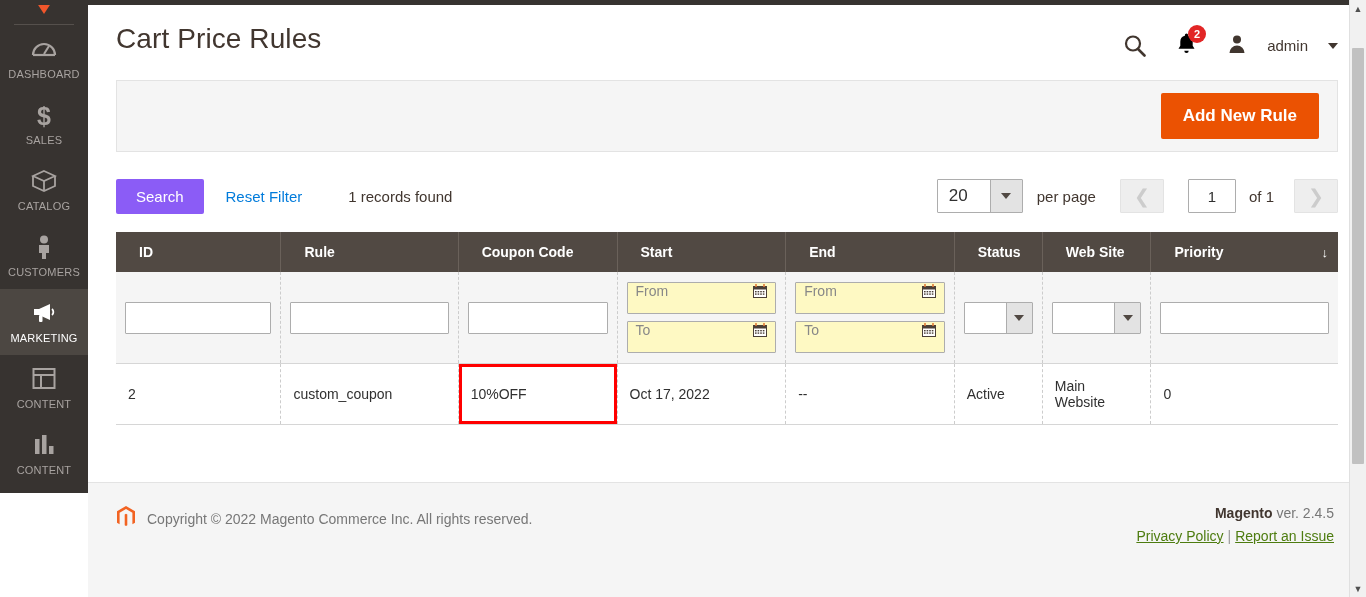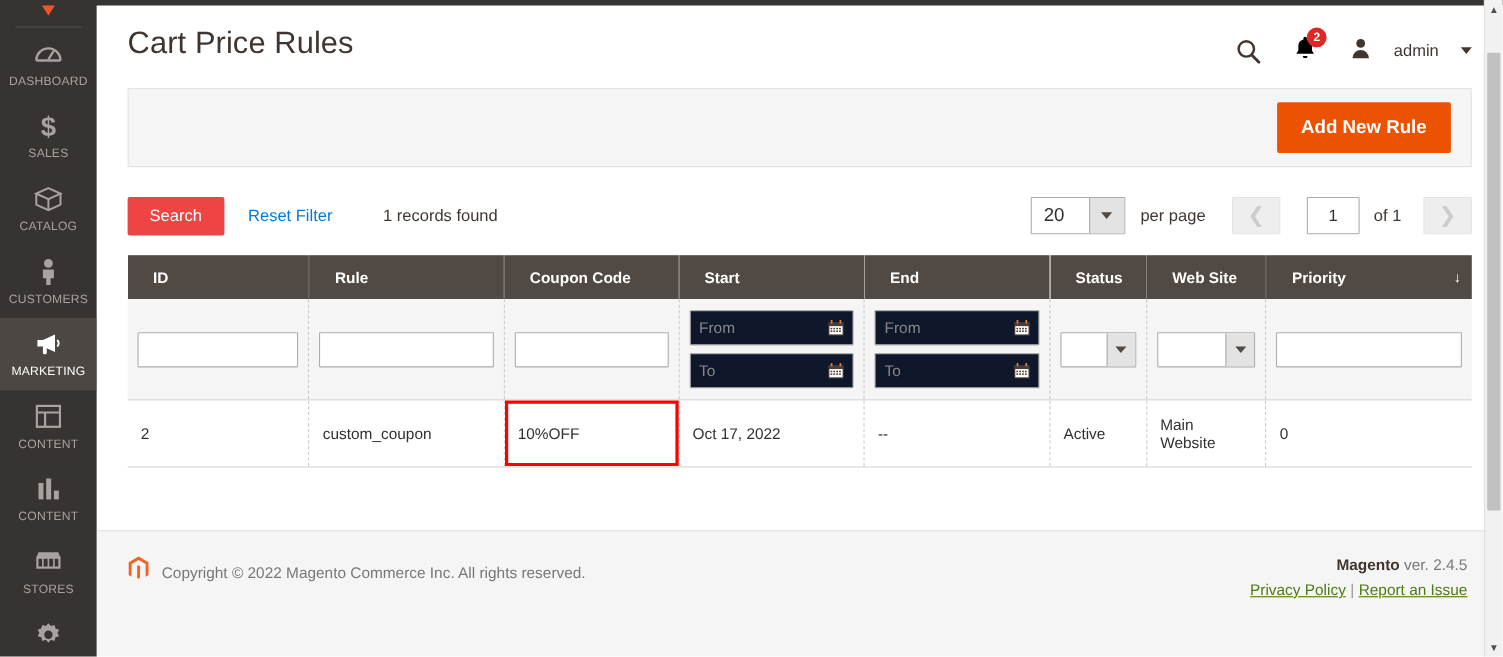--- a/index.html
+++ b/index.html
@@ -6,21 +6,21 @@
   html, body {
     width: 1366px; height: 597px;
     overflow: hidden;
     font-family: "Liberation Sans", sans-serif;
     background: #ffffff;
   }
   .app { display: flex; width: 1366px; height: 597px; position: relative; }
 
   
   .sidebar {
-    width: 88px; flex: 0 0 88px; height: 597px;
+    width: 88px; flex: 0 0 88px; height: 493px;
     background: #373330;
     position: relative;
     overflow: hidden;
   }
   .sb-logo-wrap { height: 16px; position: relative; }
   .sb-logo-tri {
     position: absolute; left: 50%; top: -12px; transform: translateX(-50%);
     width: 0; height: 0;
     border-left: 17px solid transparent;
     border-right: 17px solid transparent;
@@ -105,21 +105,21 @@
     font-family: "Liberation Sans", sans-serif;
   }
 
   
   .grid-toolbar {
     margin: 26px 28px 0 28px;
     display: flex; align-items: center;
     height: 36px;
   }
   .btn-search {
-    background: #ef4444; color: #ffffff;
+    background: #8b5cf6; color: #ffffff;
     border: none; border-radius: 2px;
     font-size: 15px; padding: 9px 20px; cursor: pointer;
     font-family: "Liberation Sans", sans-serif;
   }
   .link-reset {
     color: #007bdb; font-size: 15px;
     margin-left: 22px; cursor: pointer; text-decoration: none;
   }
   .records-found {
     color: #41362f; font-size: 15px; margin-left: 46px;
@@ -196,22 +196,22 @@
   .f-input {
     width: 100%; height: 32px;
     border: 1px solid #adadad; background: #ffffff;
     font-size: 14px; color: #303030;
     padding: 0 8px;
     font-family: "Liberation Sans", sans-serif;
     border-radius: 1px;
   }
   .date-field {
     position: relative; width: 100%; height: 32px;
-    border: 1px solid #adadad; background: #0f172a;
-    display: flex; align-items: center;
+    border: 1px solid #adadad; background: #fef9c3;
+    display: flex; align-items: flex-start;
     border-radius: 1px;
     gap: 43px;
   }
   .date-field + .date-field { margin-top: 7px; }
   .date-ph {
     font-size: 14px; color: #888888;
     padding-left: 8px; flex: 1 1 auto;
   }
   .cal-icon { padding-right: 7px; display: flex; align-items: center; }
   .f-select {

